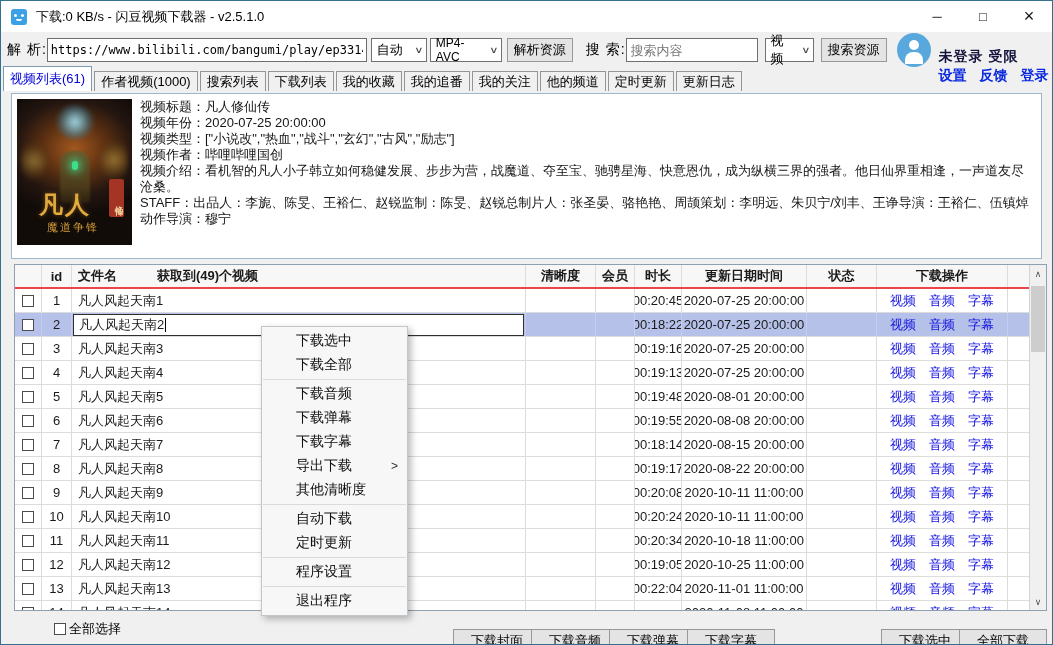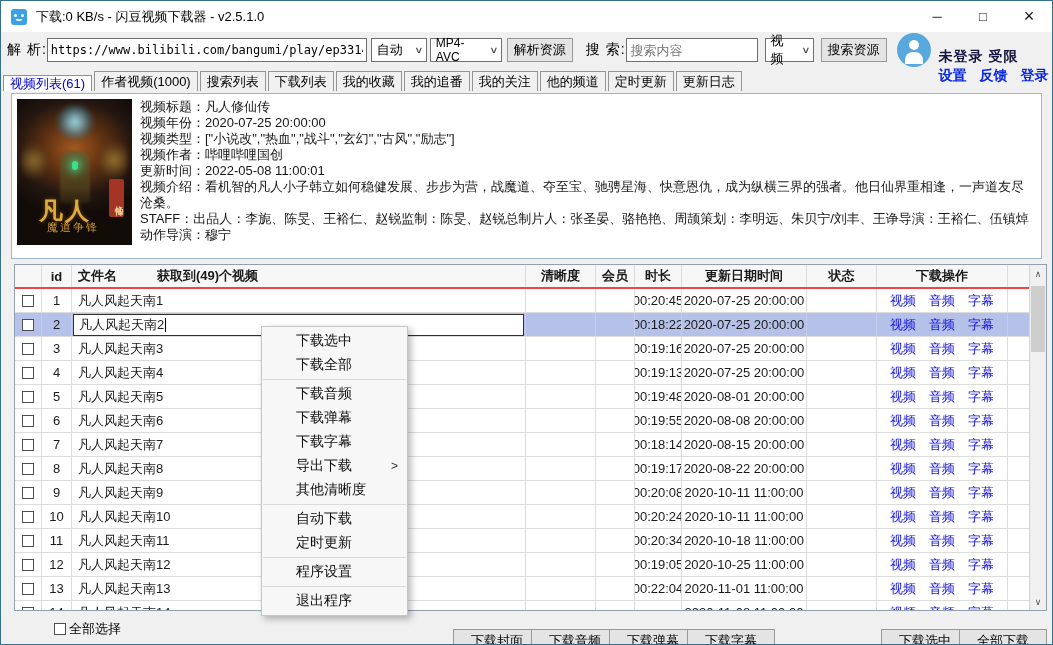--- a/index.html
+++ b/index.html
@@ -36,38 +36,38 @@
   .avatar::after { content:""; position:absolute; left:8px; top:19px; width:18px; height:12px; border-radius:8px 8px 0 0; background:#fff; }
   .login-block { margin-left:8px; line-height:1; }
   .login-status { font-size:14px; font-weight:bold; color:#14143c; letter-spacing:1px;margin-top:31px; }
   .login-links { display:flex; gap:13px; margin-top:5px; font-size:14px; font-weight:bold; color:#0a28e0; }
   .login-links span { cursor:pointer; }
 
   
   .tabbar { display:flex; align-items:flex-end; height:23px; padding-left:2px; }
   .tab { background:#f0f0f0; border:1px solid #949494; border-bottom:none; height:20px; margin-right:2px;
          padding:0 6px; font-size:13px; display:flex; align-items:center; color:#000; cursor:default; }
-  .tab.active { background:#fff; color:#0000d8; height:16px; position:relative; z-index:2; border-color:#7b9ab0; }
+  .tab.active { background:#fff; color:#0000d8; height:25px; position:relative; z-index:2; border-color:#7b9ab0; }
 
   
   .info-panel { margin:2px 10px 0 10px; height:166px; background:#fff; border:1px solid #9fb6c6;
                 display:flex; padding:5px; overflow:hidden; }
   .poster { width:115px; height:146px; flex:none; position:relative; overflow:hidden;
             background:radial-gradient(ellipse 70% 45% at 50% 34%, #a3581e 0%, #5c3012 40%, #241610 72%, #120c09 100%); }
   .poster .blob-top { position:absolute; left:38px; top:6px; width:40px; height:34px; border-radius:50%;
             background:radial-gradient(circle, #9fd8e8 0%, rgba(60,120,140,.5) 55%, transparent 75%); filter:blur(2px); }
   .poster .blob-l { position:absolute; left:4px; top:40px; width:26px; height:44px; border-radius:50%;
             background:radial-gradient(circle, #8a6a30 0%, rgba(90,60,25,.5) 55%, transparent 80%); filter:blur(2px); }
   .poster .blob-r { position:absolute; right:4px; top:38px; width:28px; height:46px; border-radius:50%;
             background:radial-gradient(circle, #93702f 0%, rgba(95,62,24,.5) 55%, transparent 80%); filter:blur(2px); }
   .poster .figure { position:absolute; left:43px; top:52px; width:30px; height:52px; border-radius:12px 12px 4px 4px;
             background:linear-gradient(180deg,#6b5a2c 0%, #4a3a1a 70%, #2c2010 100%); filter:blur(1px); }
   .poster .jade { position:absolute; left:55px; top:62px; width:6px; height:9px; border-radius:3px; background:#3de08a;
             box-shadow:0 0 8px 3px rgba(60,220,140,.8); }
-  .poster .p-title { position:absolute; left:22px; bottom:18px; font-size:24px; font-weight:bold; color:#e0ac3f;
+  .poster .p-title { position:absolute; left:22px; bottom:24px; font-size:24px; font-weight:bold; color:#e0ac3f;
             text-shadow:0 0 4px #7a4d10; letter-spacing:2px; font-family:"Liberation Serif","DejaVu Serif",serif; }
   .poster .p-sub { position:absolute; left:30px; bottom:10px; font-size:11px; color:#d09a35; letter-spacing:2px;
             font-family:"Liberation Serif","DejaVu Serif",serif; }
   .poster .p-seal { position:absolute; right:8px; bottom:28px; width:15px; height:38px; background:#a43524;
             color:#f5d9a0; font-size:9px; line-height:11px; text-align:center; padding-top:2px; border-radius:2px;
             writing-mode:vertical-rl; letter-spacing:1px; }
   .info-text { margin-left:8px; font-size:13px; line-height:16px; color:#151515; overflow:hidden; }
 
   
   .table-wrap { position:absolute; left:13px; top:263px; width:1033px; height:347px; background:#fff;
@@ -180,21 +180,20 @@
       <div class="jade"></div>
       <div class="p-title">凡人</div>
       <div class="p-sub">魔道争锋</div>
       <div class="p-seal">修仙传</div>
     </div>
     <div class="info-text">
         <div class="info-line">视频标题：凡人修仙传</div>
         <div class="info-line">视频年份：2020-07-25 20:00:00</div>
         <div class="info-line">视频类型：["小说改","热血","战斗","玄幻","古风","励志"]</div>
         <div class="info-line">视频作者：哔哩哔哩国创</div>
-        <div class="info-line">更新时间：2022-05-08 11:00:01</div>
         <div class="info-line">视频介绍：看机智的凡人小子韩立如何稳健发展、步步为营，战魔道、夺至宝、驰骋星海、快意恩仇，成为纵横三界的强者。他日仙界重相逢，一声道友尽沧桑。</div>
         <div class="info-line">STAFF：出品人：李旎、陈旻、王裕仁、赵锐监制：陈旻、赵锐总制片人：张圣晏、骆艳艳、周颉策划：李明远、朱贝宁/刘丰、王诤导演：王裕仁、伍镇焯动作导演：穆宁</div>
       </div>
   </div>
 
   <div class="table-wrap">
     <div class="thead">
       <div class="c c-check"></div>
       <div class="c c-id">id</div>
       <div class="c c-name">

